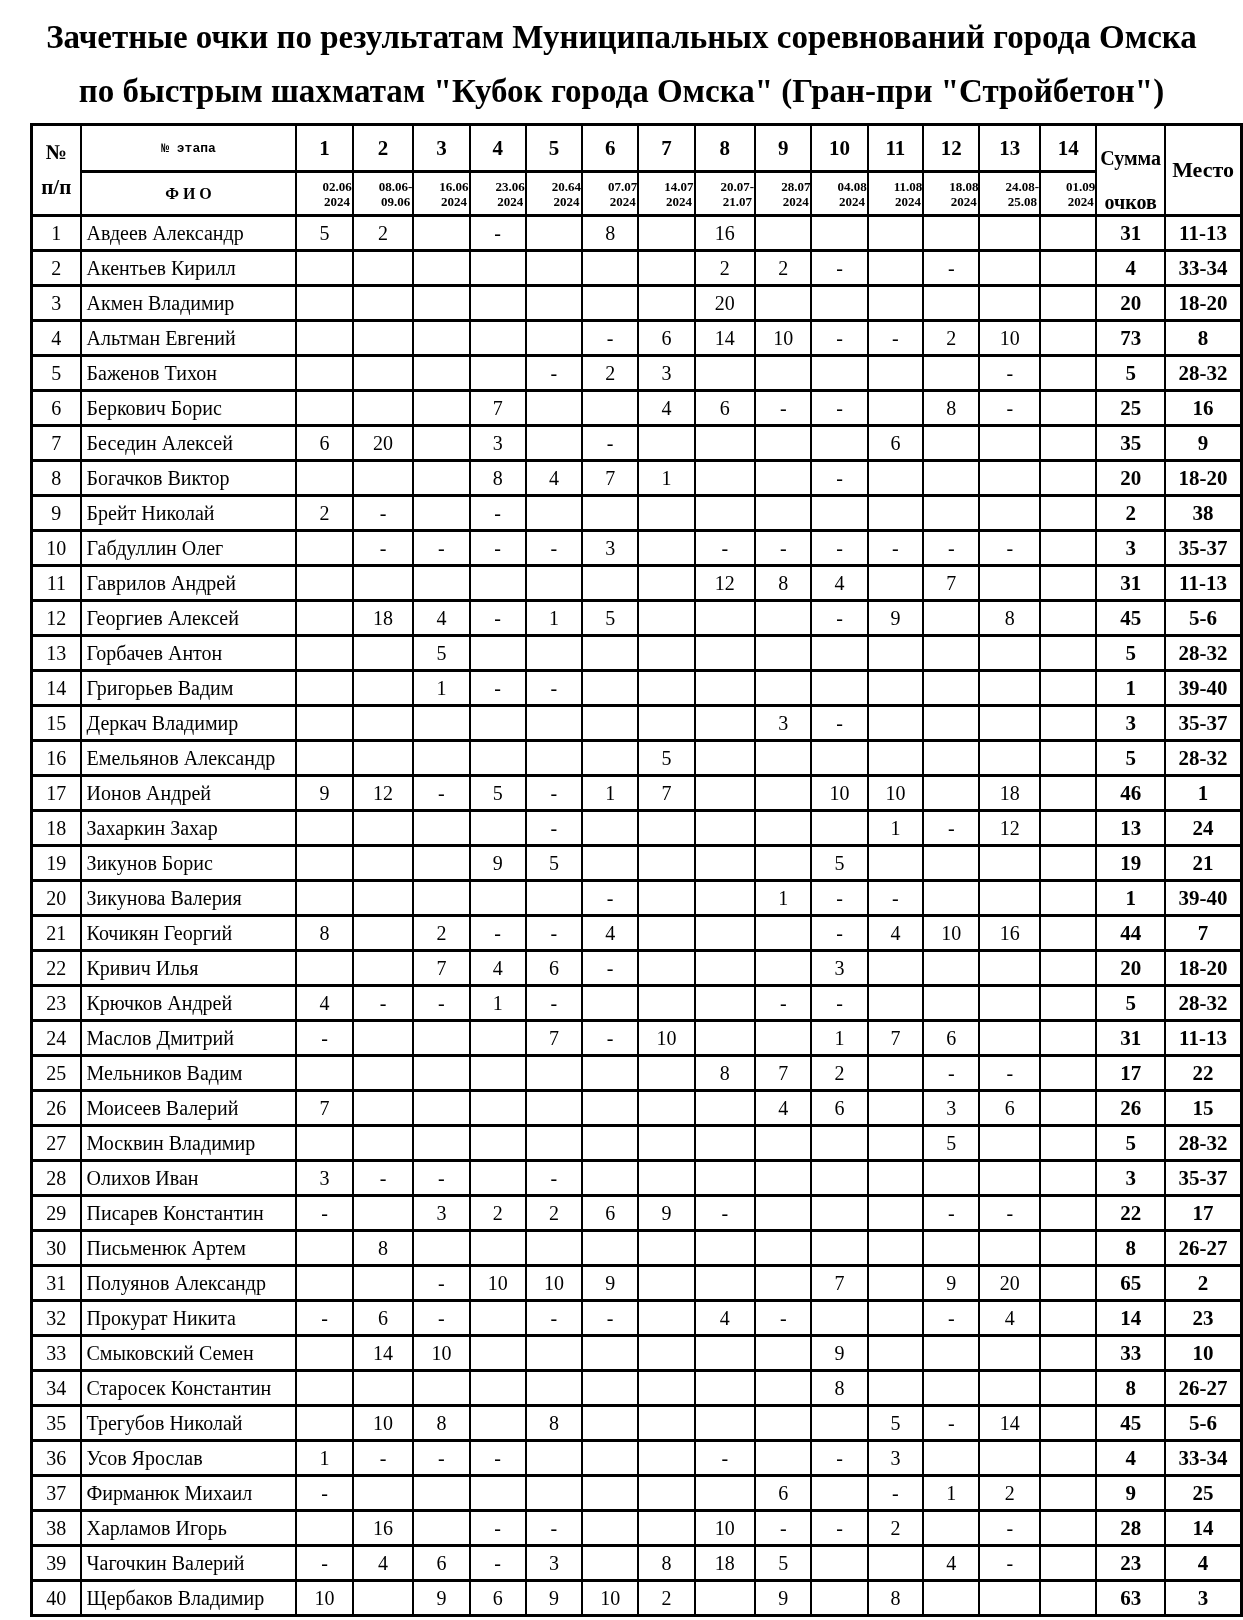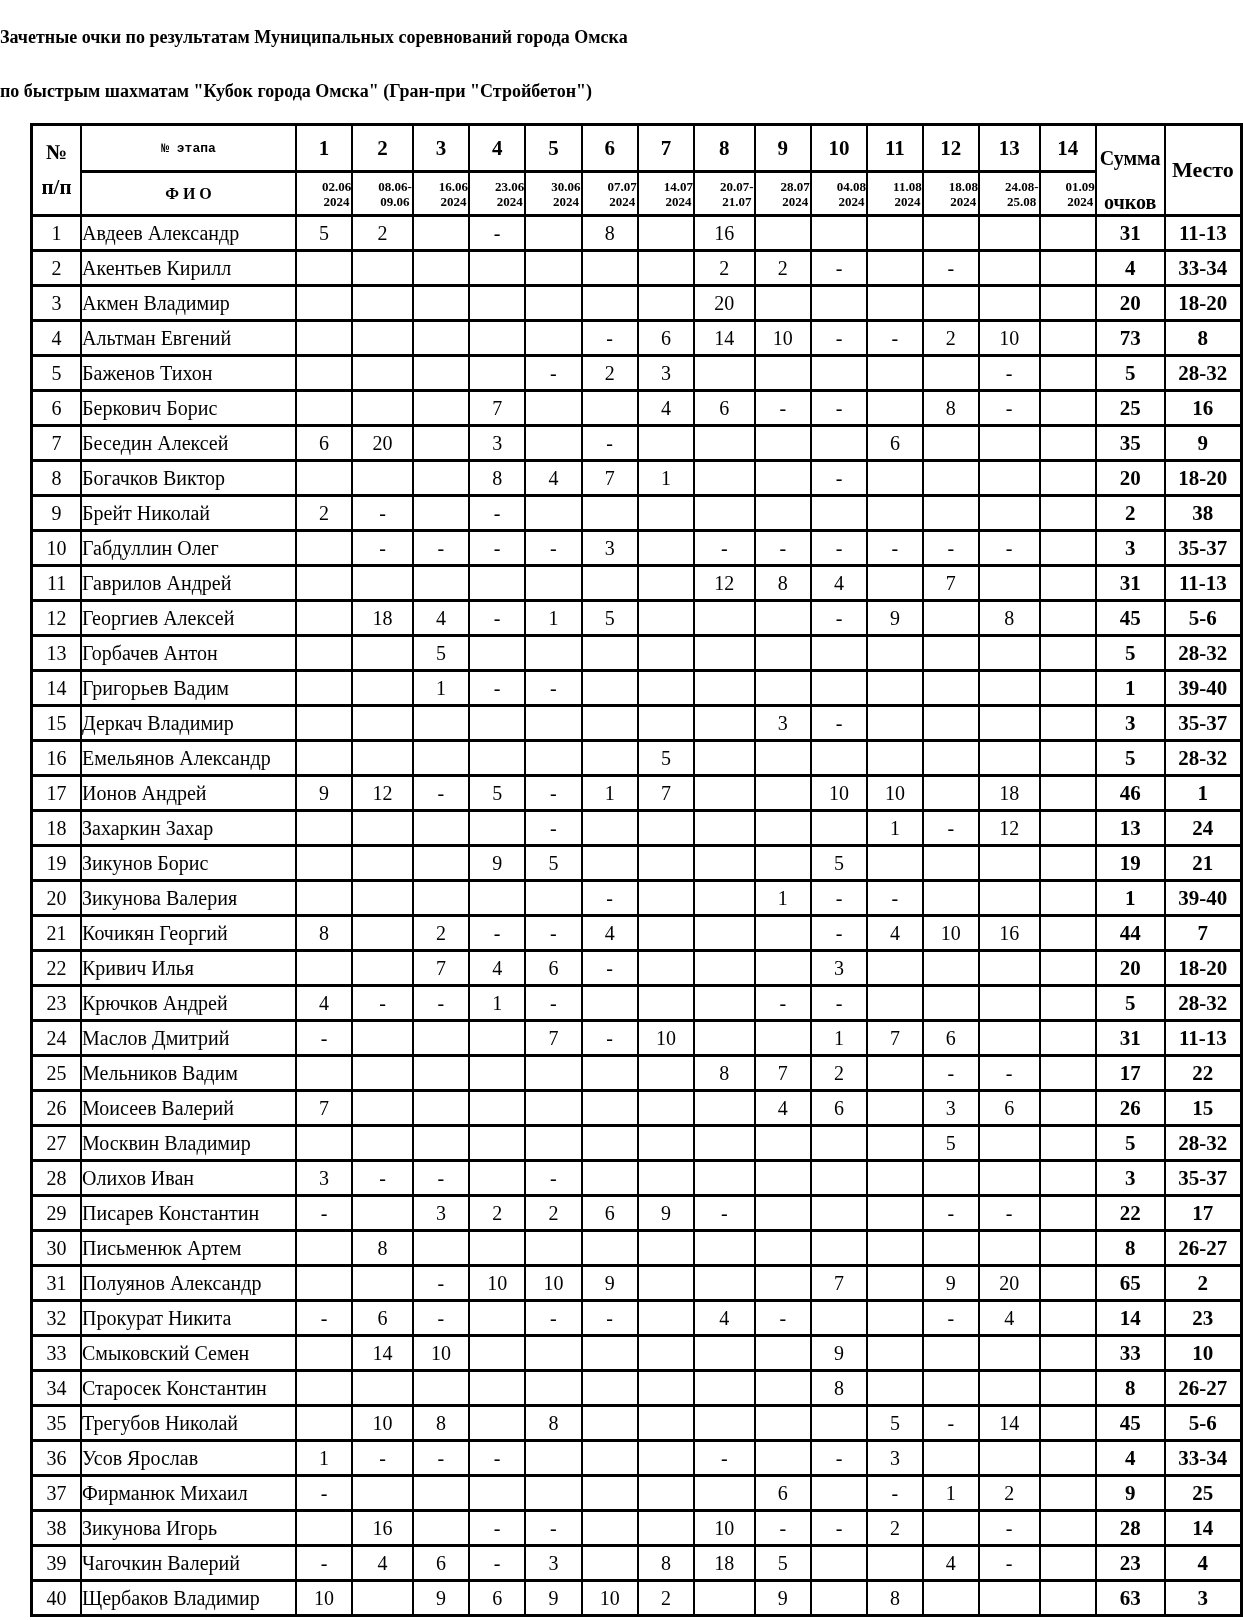--- a/index.html
+++ b/index.html
@@ -2,42 +2,42 @@
 <html><head>
 <meta charset="utf-8">
 <style>
   html,body{margin:0;padding:0;}
   body{
     width:1243px;height:1620px;background:#ffffff;color:#000;
     font-family:"Liberation Serif","DejaVu Serif",serif;
     position:relative;overflow:hidden;
   }
   .title{
-    margin-top:10px;text-align:left;font-weight:bold;font-size:18px;line-height:54px;
+    margin-top:10px;text-align:center;font-weight:bold;font-size:33px;line-height:54px;
   }
   table{
     border-collapse:collapse;table-layout:fixed;margin:5px 0 0 30px;
     border:3px solid #000;
   }
   th,td{
     border:2px solid #000;border-top-width:3px;border-bottom-width:3px;
     padding:0;text-align:center;vertical-align:middle;
     overflow:hidden;white-space:nowrap;
   }
   thead th{font-weight:bold;}
   .numhdr div{line-height:35px;font-size:21px;}
   .stage-label{font-size:13px;height:37px;font-family:Liberation Mono, monospace;}
   .fio-label{font-size:16px;height:34px;}
   .stage-num{font-size:21px;}
   .stage-date{font-size:13px;line-height:15px;font-weight:bold;padding-left:25px;}
   .sumhdr div{line-height:24px;font-size:20px;margin-top:20px;}
   .place-hdr{font-size:22px;margin-left:34px;}
   tbody td{height:32px;font-size:20px;}
   td.rownum{font-size:20px;}
-  td.name{text-align:left;}
+  td.name{text-align:left;padding-left:5px;}
   td.sum,td.place{font-weight:bold;font-size:21px;}
 </style>
 </head>
 <body>
 
 <div class="title">
   <div>Зачетные очки по результатам Муниципальных соревнований города Омска</div>
   <div>по быстрым шахматам "Кубок города Омска" (Гран-при "Стройбетон")</div>
 </div>
 
@@ -103,21 +103,21 @@
         </th>
         <th class="stage-date">
           <div>16.06</div>
           <div>2024</div>
         </th>
         <th class="stage-date">
           <div>23.06</div>
           <div>2024</div>
         </th>
         <th class="stage-date">
-          <div>30.06</div>
+          <div>20.64</div>
           <div>2024</div>
         </th>
         <th class="stage-date">
           <div>07.07</div>
           <div>2024</div>
         </th>
         <th class="stage-date">
           <div>14.07</div>
           <div>2024</div>
         </th>
@@ -887,21 +887,21 @@
         <td class="score"></td>
         <td class="score">-</td>
         <td class="score">1</td>
         <td class="score">2</td>
         <td class="score"></td>
         <td class="sum">9</td>
         <td class="place">25</td>
       </tr>
       <tr>
         <td class="rownum">38</td>
-        <td class="name">Зикунова Игорь</td>
+        <td class="name">Харламов Игорь</td>
         <td class="score"></td>
         <td class="score">16</td>
         <td class="score"></td>
         <td class="score">-</td>
         <td class="score">-</td>
         <td class="score"></td>
         <td class="score"></td>
         <td class="score">10</td>
         <td class="score">-</td>
         <td class="score">-</td>

